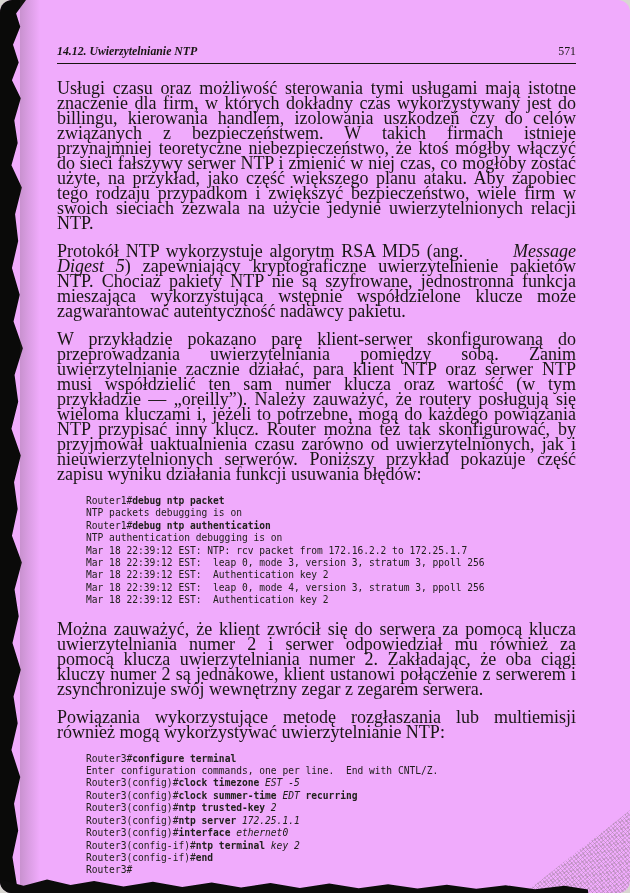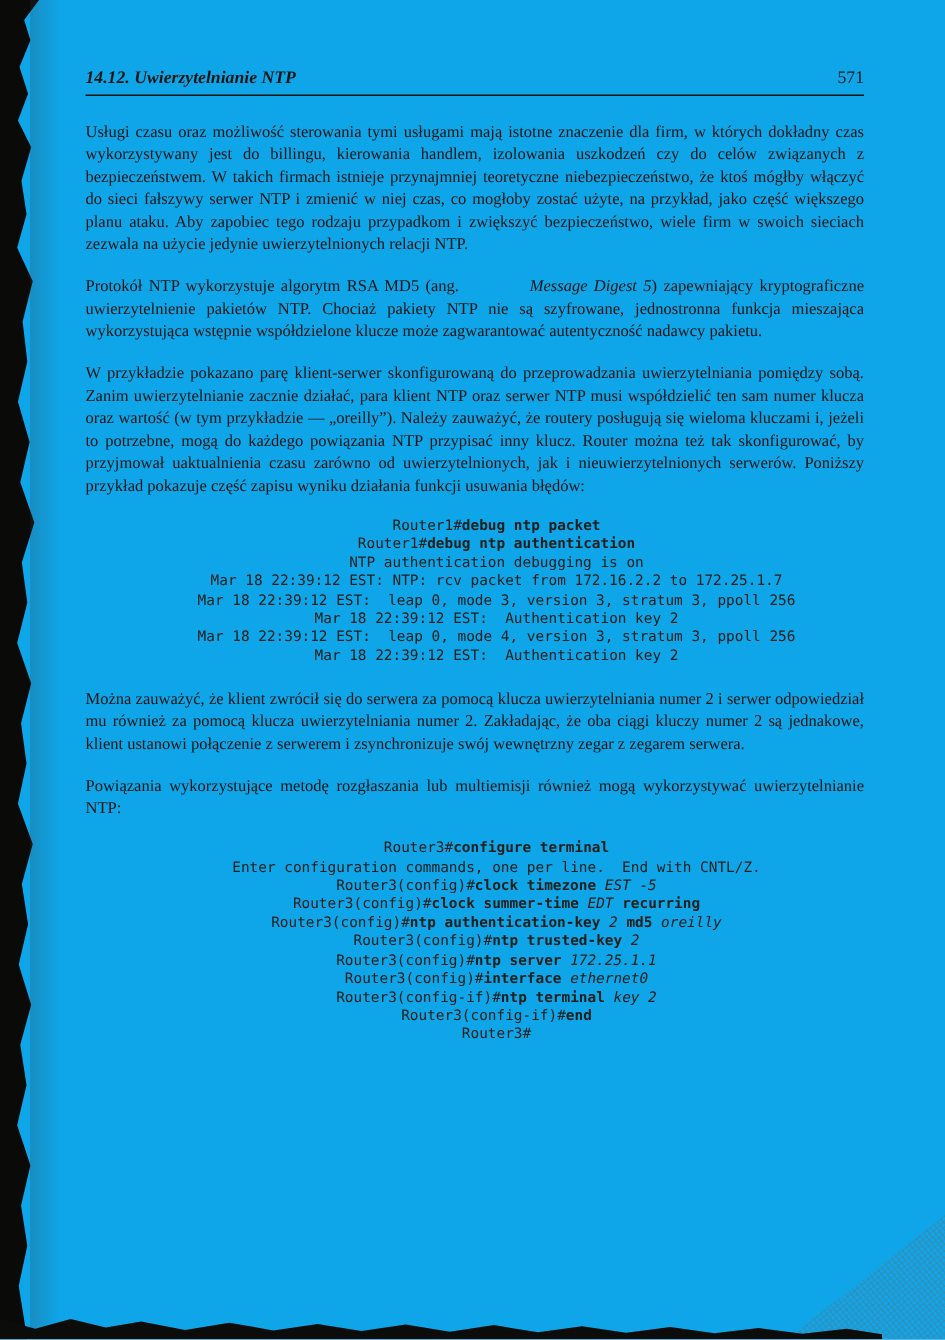--- a/index.html
+++ b/index.html
@@ -2,24 +2,25 @@
 <html><head>
 <meta charset="utf-8">
 <style>
   * { box-sizing: border-box; }
   html, body { margin: 0; padding: 0; }
   body { width: 630px; height: 893px; background: #d8d6d1; }
 
   .page {
     position: relative;
     width: 630px; height: 893px;
-    background: #0ea5e9;
+    background: #f0abfc;
     overflow: hidden;
     font-family: "Liberation Serif", "DejaVu Serif", serif;
     color: #181614;
+    border-radius: 12px;
   }
 
   
   .binding {
     position: absolute; left: 0; top: 0; bottom: 0; width: 26px;
     background: #0a0a09;
     clip-path: polygon(0 0, 100% 0,
       62% 1.5%, 78% 3%, 50% 5%, 72% 7%, 46% 9%, 80% 11%, 55% 13.5%, 68% 16%,
       44% 18.5%, 84% 21%, 58% 24%, 70% 27%, 46% 30%, 76% 33%, 52% 36%, 88% 39%,
       56% 42%, 70% 45%, 44% 48%, 80% 51%, 54% 54%, 68% 57%, 46% 60%, 84% 63%,
@@ -53,31 +54,30 @@
   .content { position: absolute; left: 57px; top: 44px; width: 519px; }
 
   .header-row {
     display: flex; justify-content: space-between; align-items: baseline;
     font-size: 11.8px; padding-bottom: 4px;
   }
   .header-title { font-style: italic; font-weight: bold; }
   .header-rule { border: 0; border-top: 1.3px solid #17140f; margin: 0 0 17px 0; }
 
   .para {
-    font-size: 11px; line-height: 15px;
+    font-size: 18px; line-height: 15px;
     text-align: justify; margin: 0 0 13px 0;
   }
   .para .i { font-style: italic; margin-left: 43px; }
 
   .code {
     font-family: "DejaVu Sans Mono", "Liberation Mono", monospace;
     font-size: 9.6px; line-height: 12.4px;
     margin: 0 0 15px 29px;
     color: #21201d;
-    text-align: center;
   }
   .code-line { white-space: pre; }
   .c-b { font-weight: bold; }
   .c-i { font-style: italic; }
 </style>
 </head>
 <body>
 
 <div class="page">
   <div class="binding"></div>
@@ -88,36 +88,36 @@
       <span class="header-title">14.12. Uwierzytelnianie NTP</span>
       <span class="header-page-num">571</span>
     </div>
     <hr class="header-rule">
     <main class="flow">
         <p class="para"><span class="n">Usługi czasu oraz możliwość sterowania tymi usługami mają istotne znaczenie dla firm, w których dokładny czas wykorzystywany jest do billingu, kierowania handlem, izolowania uszkodzeń czy do celów związanych z bezpieczeństwem. W takich firmach istnieje przynajmniej teoretyczne niebezpieczeństwo, że ktoś mógłby włączyć do sieci fałszywy serwer NTP i zmienić w niej czas, co mogłoby zostać użyte, na przykład, jako część większego planu ataku. Aby zapobiec tego rodzaju przypadkom i zwiększyć bezpieczeństwo, wiele firm w swoich sieciach zezwala na użycie jedynie uwierzytelnionych relacji NTP.</span></p>
         <p class="para"><span class="n">Protokół NTP wykorzystuje algorytm RSA MD5 (ang. </span><span class="i">Message Digest 5</span><span class="n">) zapewniający kryptograficzne uwierzytelnienie pakietów NTP. Chociaż pakiety NTP nie są szyfrowane, jednostronna funkcja mieszająca wykorzystująca wstępnie współdzielone klucze może zagwarantować autentyczność nadawcy pakietu.</span></p>
         <p class="para"><span class="n">W przykładzie pokazano parę klient-serwer skonfigurowaną do przeprowadzania uwierzytelniania pomiędzy sobą. Zanim uwierzytelnianie zacznie działać, para klient NTP oraz serwer NTP musi współdzielić ten sam numer klucza oraz wartość (w tym przykładzie — „oreilly”). Należy zauważyć, że routery posługują się wieloma kluczami i, jeżeli to potrzebne, mogą do każdego powiązania NTP przypisać inny klucz. Router można też tak skonfigurować, by przyjmował uaktualnienia czasu zarówno od uwierzytelnionych, jak i nieuwierzytelnionych serwerów. Poniższy przykład pokazuje część zapisu wyniku działania funkcji usuwania błędów:</span></p>
         <div class="code">
           <div class="code-line"><span class="c-n">Router1#</span><span class="c-b">debug ntp packet</span></div>
+          <div class="code-line"><span class="c-n">NTP packets debugging is on</span></div>
           <div class="code-line"><span class="c-n">Router1#</span><span class="c-b">debug ntp authentication</span></div>
           <div class="code-line"><span class="c-n">NTP authentication debugging is on</span></div>
           <div class="code-line"><span class="c-n">Mar 18 22:39:12 EST: NTP: rcv packet from 172.16.2.2 to 172.25.1.7</span></div>
           <div class="code-line"><span class="c-n">Mar 18 22:39:12 EST:  leap 0, mode 3, version 3, stratum 3, ppoll 256</span></div>
           <div class="code-line"><span class="c-n">Mar 18 22:39:12 EST:  Authentication key 2</span></div>
           <div class="code-line"><span class="c-n">Mar 18 22:39:12 EST:  leap 0, mode 4, version 3, stratum 3, ppoll 256</span></div>
           <div class="code-line"><span class="c-n">Mar 18 22:39:12 EST:  Authentication key 2</span></div>
         </div>
         <p class="para"><span class="n">Można zauważyć, że klient zwrócił się do serwera za pomocą klucza uwierzytelniania numer 2 i serwer odpowiedział mu również za pomocą klucza uwierzytelniania numer 2. Zakładając, że oba ciągi kluczy numer 2 są jednakowe, klient ustanowi połączenie z serwerem i zsynchronizuje swój wewnętrzny zegar z zegarem serwera.</span></p>
         <p class="para"><span class="n">Powiązania wykorzystujące metodę rozgłaszania lub multiemisji również mogą wykorzystywać uwierzytelnianie NTP:</span></p>
         <div class="code">
           <div class="code-line"><span class="c-n">Router3#</span><span class="c-b">configure terminal</span></div>
           <div class="code-line"><span class="c-n">Enter configuration commands, one per line.  End with CNTL/Z.</span></div>
           <div class="code-line"><span class="c-n">Router3(config)#</span><span class="c-b">clock timezone</span><span class="c-i"> EST -5</span></div>
           <div class="code-line"><span class="c-n">Router3(config)#</span><span class="c-b">clock summer-time</span><span class="c-i"> EDT</span><span class="c-b"> recurring</span></div>
-          <div class="code-line"><span class="c-n">Router3(config)#</span><span class="c-b">ntp authentication-key</span><span class="c-i"> 2</span><span class="c-b"> md5</span><span class="c-i"> oreilly</span></div>
           <div class="code-line"><span class="c-n">Router3(config)#</span><span class="c-b">ntp trusted-key</span><span class="c-i"> 2</span></div>
           <div class="code-line"><span class="c-n">Router3(config)#</span><span class="c-b">ntp server</span><span class="c-i"> 172.25.1.1</span></div>
           <div class="code-line"><span class="c-n">Router3(config)#</span><span class="c-b">interface</span><span class="c-i"> ethernet0</span></div>
           <div class="code-line"><span class="c-n">Router3(config-if)#</span><span class="c-b">ntp terminal</span><span class="c-i"> key 2</span></div>
           <div class="code-line"><span class="c-n">Router3(config-if)#</span><span class="c-b">end</span></div>
           <div class="code-line"><span class="c-n">Router3#</span></div>
         </div>
       </main>
   </div>
 

